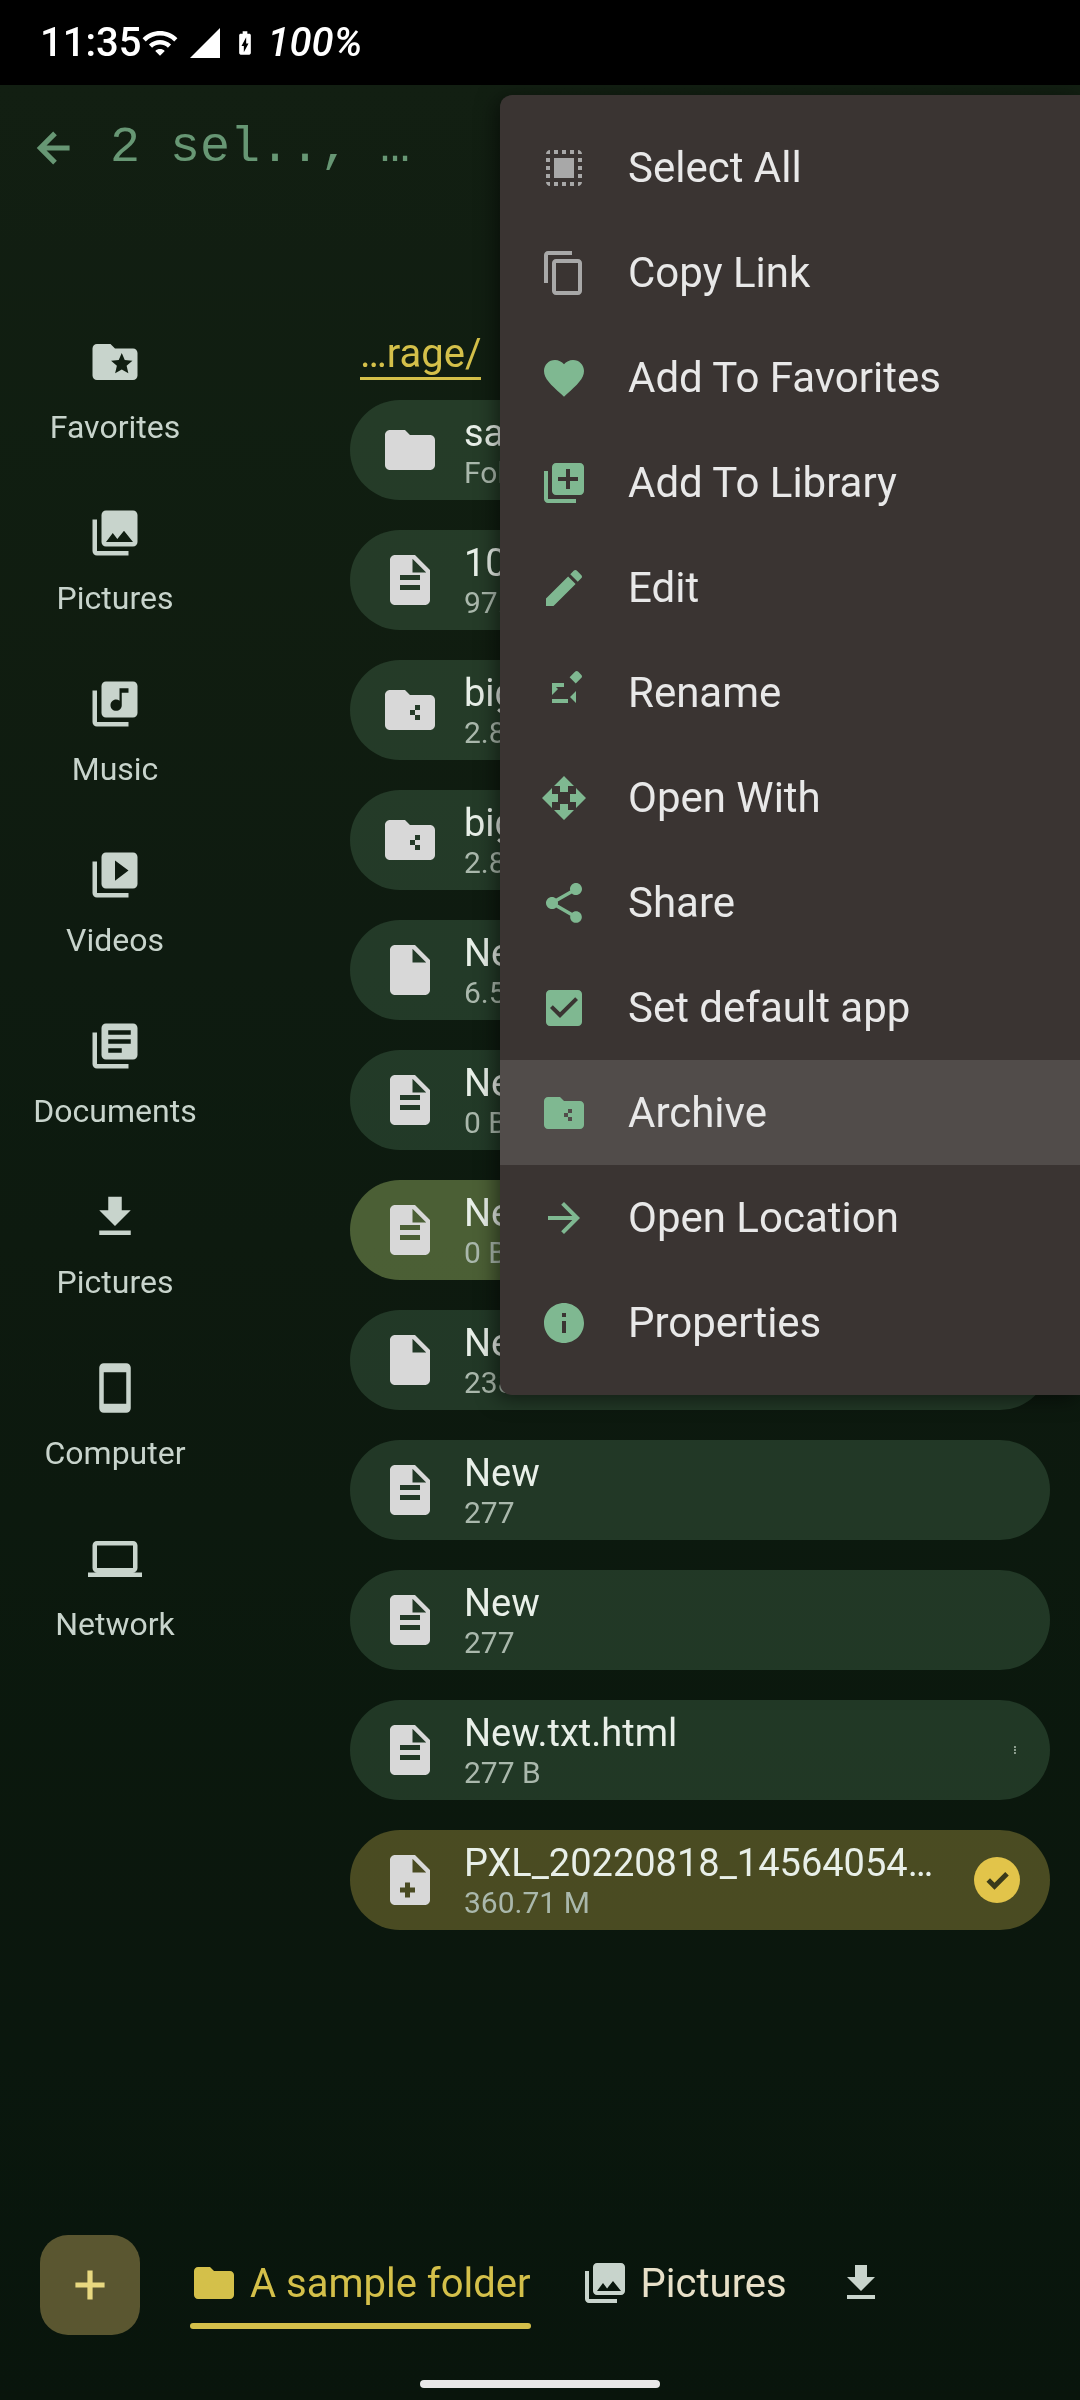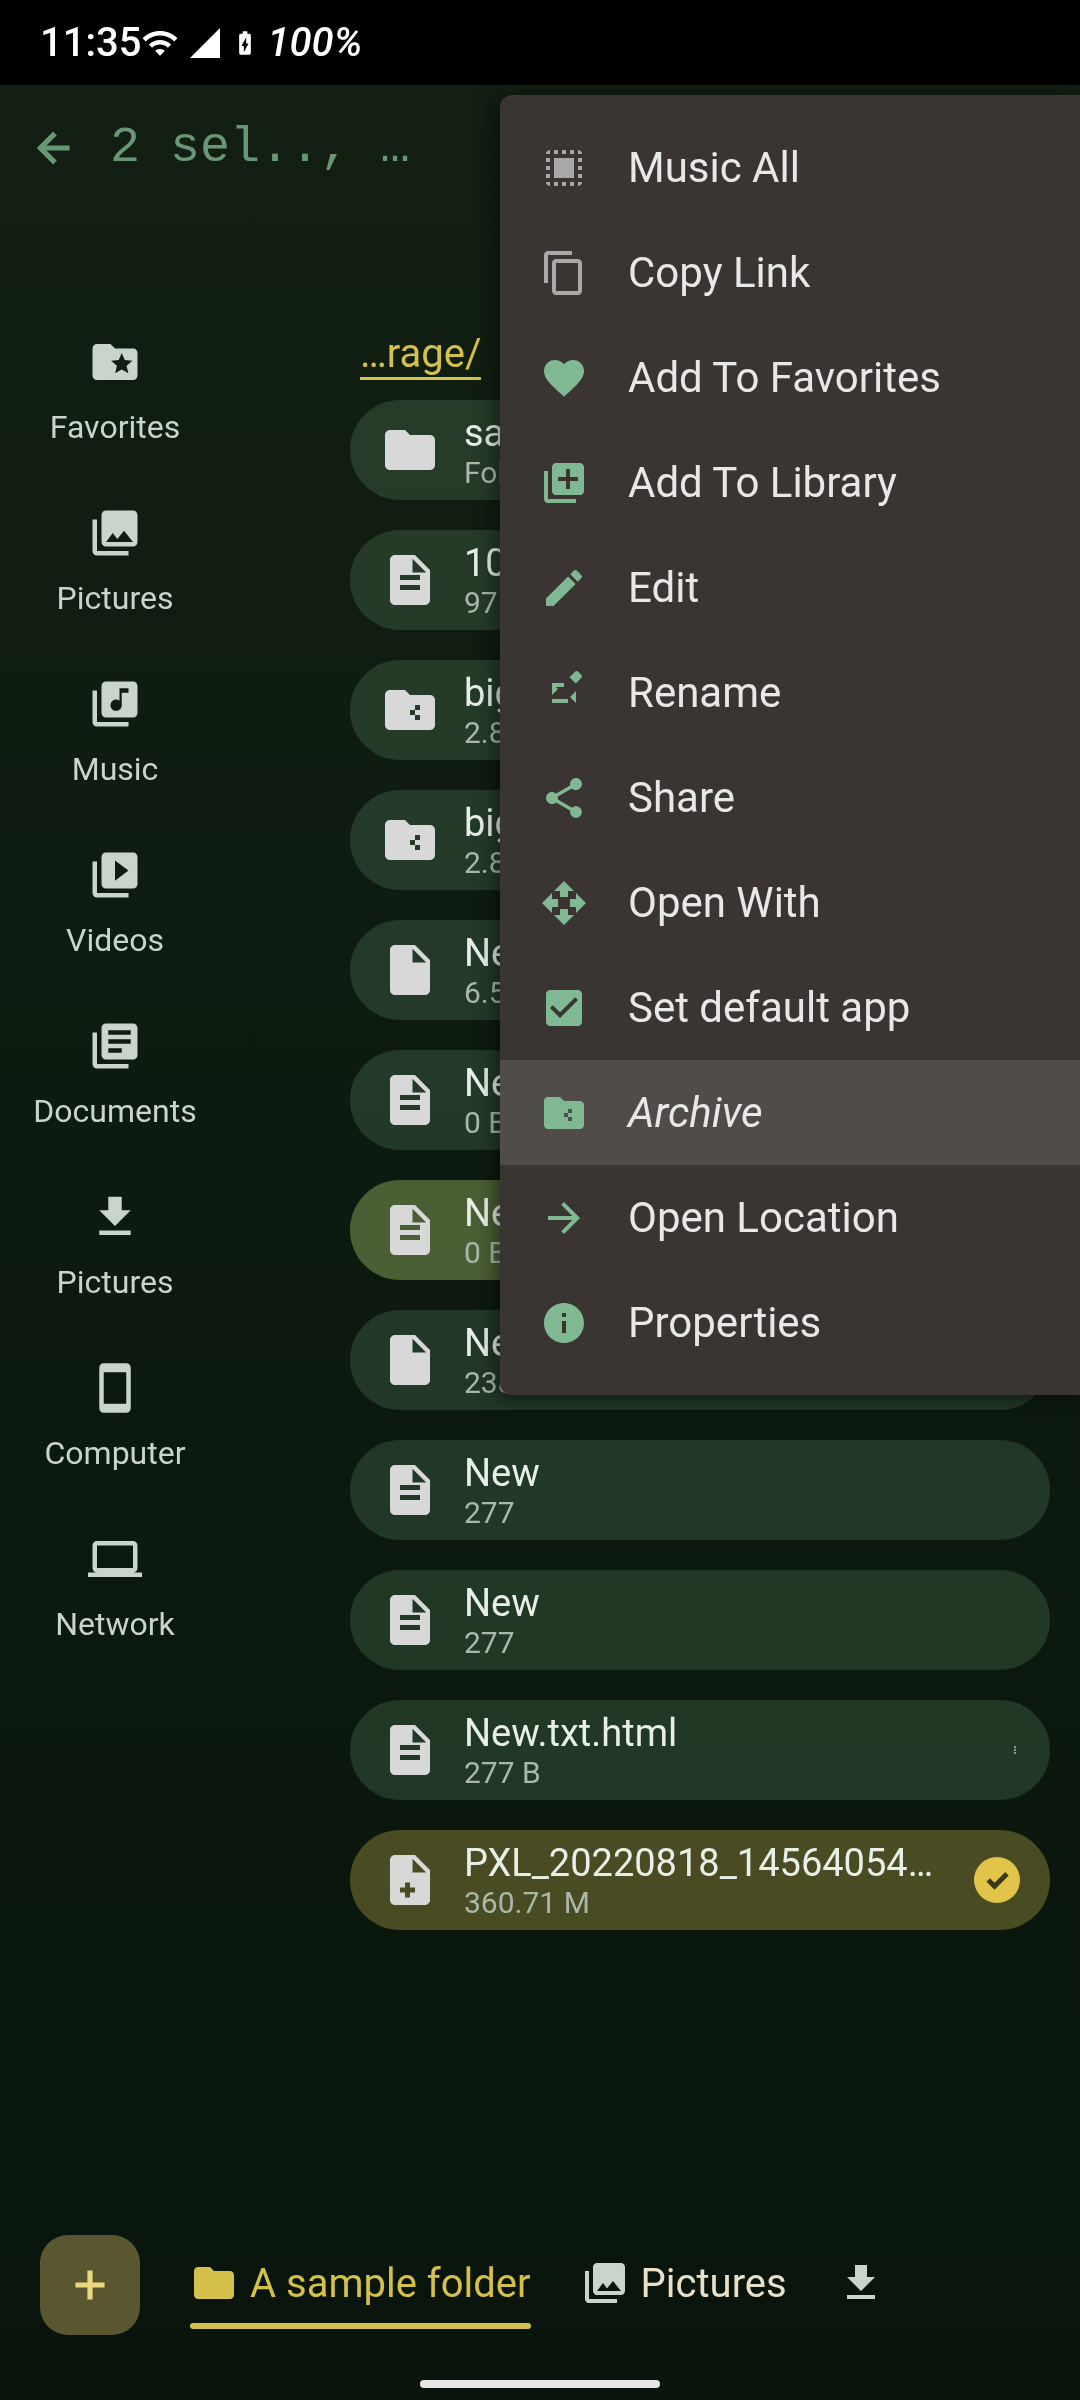--- a/index.html
+++ b/index.html
@@ -44,21 +44,21 @@
   .bottom-bar { position: absolute; bottom: 50px; left: 0; right: 0; height: 130px; display: flex; align-items: center; padding: 0 40px; gap: 50px; }
   .fab { width: 100px; height: 100px; background: #5a5630; border-radius: 28px; display: flex; align-items: center; justify-content: center; color: #e8d880; }
   .bottom-tab { display: flex; align-items: center; gap: 12px; color: #e8e0c8; font-size: 40px; position:relative; padding-bottom:4px;}
   .bottom-tab.active { color: #d4c04a; }
   .bottom-tab.active::after { content:''; position:absolute; bottom:-18px; left:0; right:0; height:6px; background:#d4c04a; border-radius:3px;}
   .bottom-tab svg { width: 48px; height: 48px; }
   
   
   .context-menu { position: absolute; top: 95px; right: 0; width: 580px; background: #3a3432; border-radius: 12px 0 0 12px; box-shadow: -4px 4px 20px rgba(0,0,0,0.5); padding: 20px 0; z-index: 100; }
   .menu-item { display: flex; align-items: center; gap: 40px; padding: 28px 40px; color: #e8e8e8; font-size: 42px; }
-  .menu-item.highlighted { background: rgba(255,255,255,0.12); font-style: italic; }
+  .menu-item.highlighted { background: rgba(255,255,255,0.12); }
   .menu-icon { width: 48px; height: 48px; display: flex; align-items: center; justify-content: center; flex-shrink: 0; }
   .menu-icon svg { width: 48px; height: 48px; fill: #7fb891; }
   .menu-icon.grey svg { fill: #a8a8a8; }
   
   
   .nav-handle { position:absolute; bottom:12px; left:50%; transform:translateX(-50%); width:240px; height:8px; background:#e8e8e8; border-radius:4px;}
 </style>
 </head>
 <body>
 
@@ -294,21 +294,21 @@
   <div class="nav-handle"></div>
 </div>
 
 <div class="context-menu">
   <div class="menu-item">
       <span class="menu-icon grey">
         <svg viewBox="0 0 24 24">
           <path d="M3 5h2V3c-1.1 0-2 .9-2 2zm0 8h2v-2H3v2zm4 8h2v-2H7v2zM3 9h2V7H3v2zm10-6h-2v2h2V3zm6 0v2h2c0-1.1-.9-2-2-2zM5 21v-2H3c0 1.1.9 2 2 2zm-2-4h2v-2H3v2zM9 3H7v2h2V3zm2 18h2v-2h-2v2zm8-8h2v-2h-2v2zm0 8c1.1 0 2-.9 2-2h-2v2zm0-12h2V7h-2v2zm0 8h2v-2h-2v2zm-4 4h2v-2h-2v2zm0-16h2V3h-2v2zM7 17h10V7H7v10z"></path>
         </svg>
       </span>
-      <span>Music All</span>
+      <span>Select All</span>
     </div>
   <div class="menu-item">
       <span class="menu-icon grey">
         <svg viewBox="0 0 24 24">
           <path d="M16 1H4c-1.1 0-2 .9-2 2v14h2V3h12V1zm3 4H8c-1.1 0-2 .9-2 2v14c0 1.1.9 2 2 2h11c1.1 0 2-.9 2-2V7c0-1.1-.9-2-2-2zm0 16H8V7h11v14z"></path>
         </svg>
       </span>
       <span>Copy Link</span>
     </div>
   <div class="menu-item">
@@ -339,36 +339,36 @@
       <span class="menu-icon">
         <svg viewBox="0 0 24 24">
           <path d="M18 17l-3-3 3-3v6zm-12 0v-2h8v2H6zm0-4V7l3 3-3 3zm6-6v2H6V7h6zm8.71-4.04c.39.39.39 1.02 0 1.41L17.88 7.2l-3.08-3.08 2.83-2.83c.39-.39 1.02-.39 1.41 0l1.67 1.67z"></path>
         </svg>
       </span>
       <span>Rename</span>
     </div>
   <div class="menu-item">
       <span class="menu-icon">
         <svg viewBox="0 0 24 24">
+          <path d="M10 9h4V6h3l-5-5-5 5h3v3zm-1 1H6V7l-5 5 5 5v-3h3v-4zm14 2l-5-5v3h-3v4h3v3l5-5zm-9 3h-4v3H7l5 5 5-5h-3v-3z"></path>
+        </svg>
+      </span>
+      <span>Open With</span>
+    </div>
+  <div class="menu-item">
+      <span class="menu-icon">
+        <svg viewBox="0 0 24 24">
           <path d="M18 16.08c-.76 0-1.44.3-1.96.77L8.91 12.7c.05-.23.09-.46.09-.7s-.04-.47-.09-.7l7.05-4.11c.54.5 1.25.81 2.04.81 1.66 0 3-1.34 3-3s-1.34-3-3-3-3 1.34-3 3c0 .24.04.47.09.7L8.04 9.81C7.5 9.31 6.79 9 6 9c-1.66 0-3 1.34-3 3s1.34 3 3 3c.79 0 1.5-.31 2.04-.81l7.12 4.16c-.05.21-.08.43-.08.65 0 1.61 1.31 2.92 2.92 2.92 1.61 0 2.92-1.31 2.92-2.92s-1.31-2.92-2.92-2.92z"></path>
         </svg>
       </span>
       <span>Share</span>
     </div>
   <div class="menu-item">
       <span class="menu-icon">
         <svg viewBox="0 0 24 24">
-          <path d="M10 9h4V6h3l-5-5-5 5h3v3zm-1 1H6V7l-5 5 5 5v-3h3v-4zm14 2l-5-5v3h-3v4h3v3l5-5zm-9 3h-4v3H7l5 5 5-5h-3v-3z"></path>
-        </svg>
-      </span>
-      <span>Open With</span>
-    </div>
-  <div class="menu-item">
-      <span class="menu-icon">
-        <svg viewBox="0 0 24 24">
           <path d="M19 3H5c-1.11 0-2 .9-2 2v14c0 1.1.89 2 2 2h14c1.11 0 2-.9 2-2V5c0-1.1-.89-2-2-2zm-9 14l-5-5 1.41-1.41L10 14.17l7.59-7.59L19 8l-9 9z"></path>
         </svg>
       </span>
       <span>Set default app</span>
     </div>
   <div class="menu-item highlighted">
       <span class="menu-icon">
         <svg viewBox="0 0 24 24">
           <path d="M10 4H4c-1.1 0-2 .9-2 2v12c0 1.1.9 2 2 2h16c1.1 0 2-.9 2-2V8c0-1.1-.9-2-2-2h-8l-2-2zm4 6h2v2h-2v-2zm-2 2h2v2h-2v-2zm2 2h2v2h-2v-2z"></path>
         </svg>

